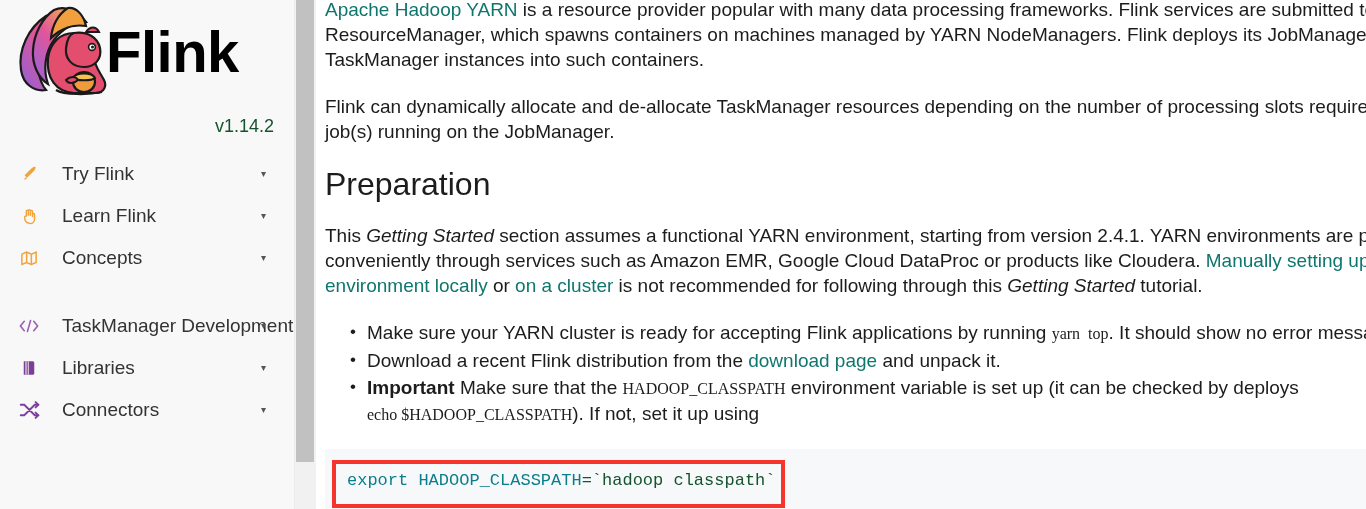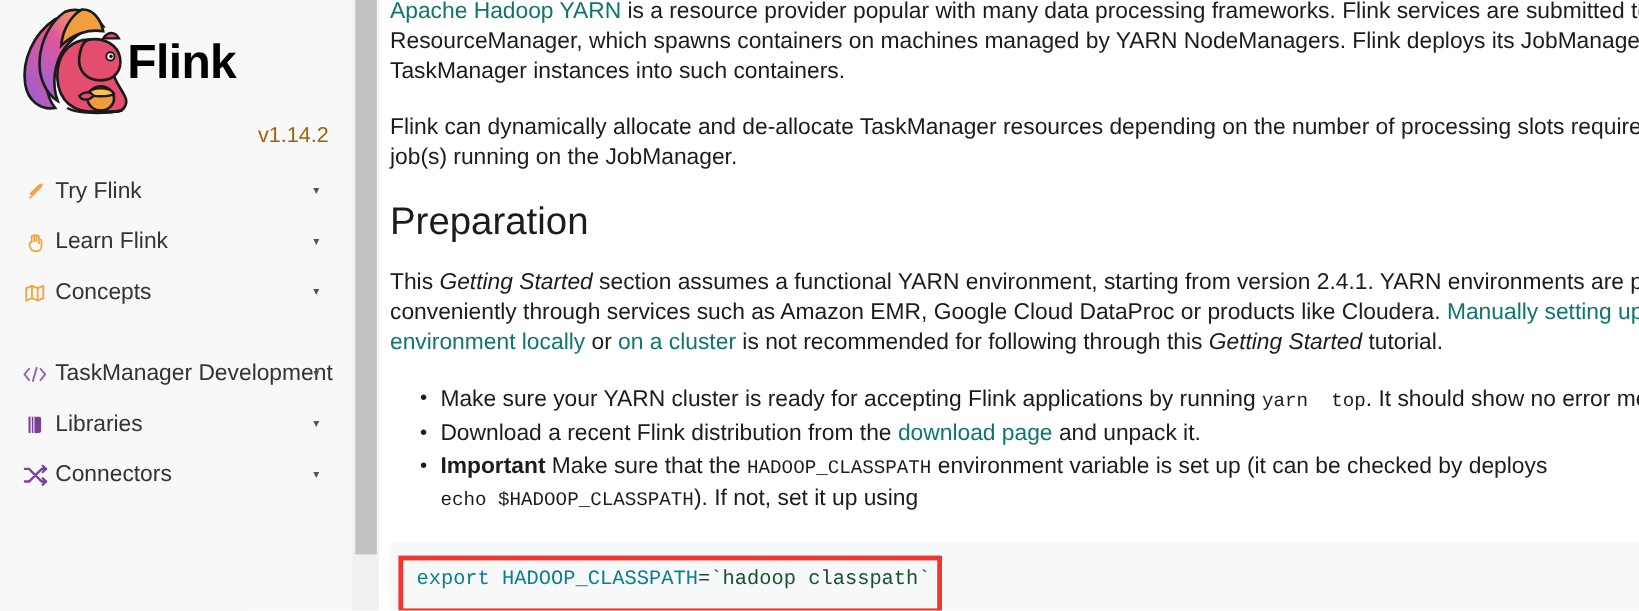--- a/index.html
+++ b/index.html
@@ -30,34 +30,35 @@
   }
 
   .logo-row {
     display: flex;
     align-items: center;
     padding: 2px 0 0 8px;
     height: 102px;
   }
   .logo-mark { width: 104px; height: 100px; flex: 0 0 104px; display:block; }
   .logo-word {
-    font-size: 40px;
+    font-size: 58px;
     font-weight: bold;
     color: #000000;
     letter-spacing: -0.5px;
     margin-left: -6px;
     line-height: 1;
     font-family: "Liberation Sans", sans-serif;
   }
 
   .version {
     text-align: right;
     padding-right: 20px;
     font-size: 18px;
-    color: #a16207;
+    color: #14532d;
+    margin-top: 14px;
   }
 
   .search-wrap { padding: 16px 22px 0 16px; }
   .search-input {
     width: 100%;
     height: 44px;
     border: 1px solid #d8d8d8;
     background: #ffffff;
     border-radius: 2px;
     padding: 0 12px;
@@ -82,21 +83,21 @@
     flex: 0 0 26px;
     display: flex;
     align-items: center;
     justify-content: center;
     font-size: 17px;
     line-height: 1;
   }
   .nav-item .nav-label {
     font-size: 19px;
     color: #333333;
-    margin-left: 4px;
+    margin-left: 20px;
     white-space: nowrap;
   }
   .nav-item .caret {
     position: absolute;
     right: 28px;
     font-size: 10px;
     color: #555;
     line-height: 1;
   }
   .nav-gap { height: 26px; }
@@ -157,21 +158,21 @@
     font-weight: normal;
     color: #1c1c1c;
     margin: 18px 0 20px 0;
     line-height: 1.15;
   }
 
   em { font-style: italic; }
   strong { font-weight: bold; }
 
   code.inl {
-    font-family: Liberation Mono, monospace;
+    font-family: Liberation Serif, serif;
     font-size: 16px;
     color: #1c1c1c;
     white-space: pre;
   }
 
   ul.bullets {
     margin: 0;
     padding-left: 42px;
     list-style: none;
   }

